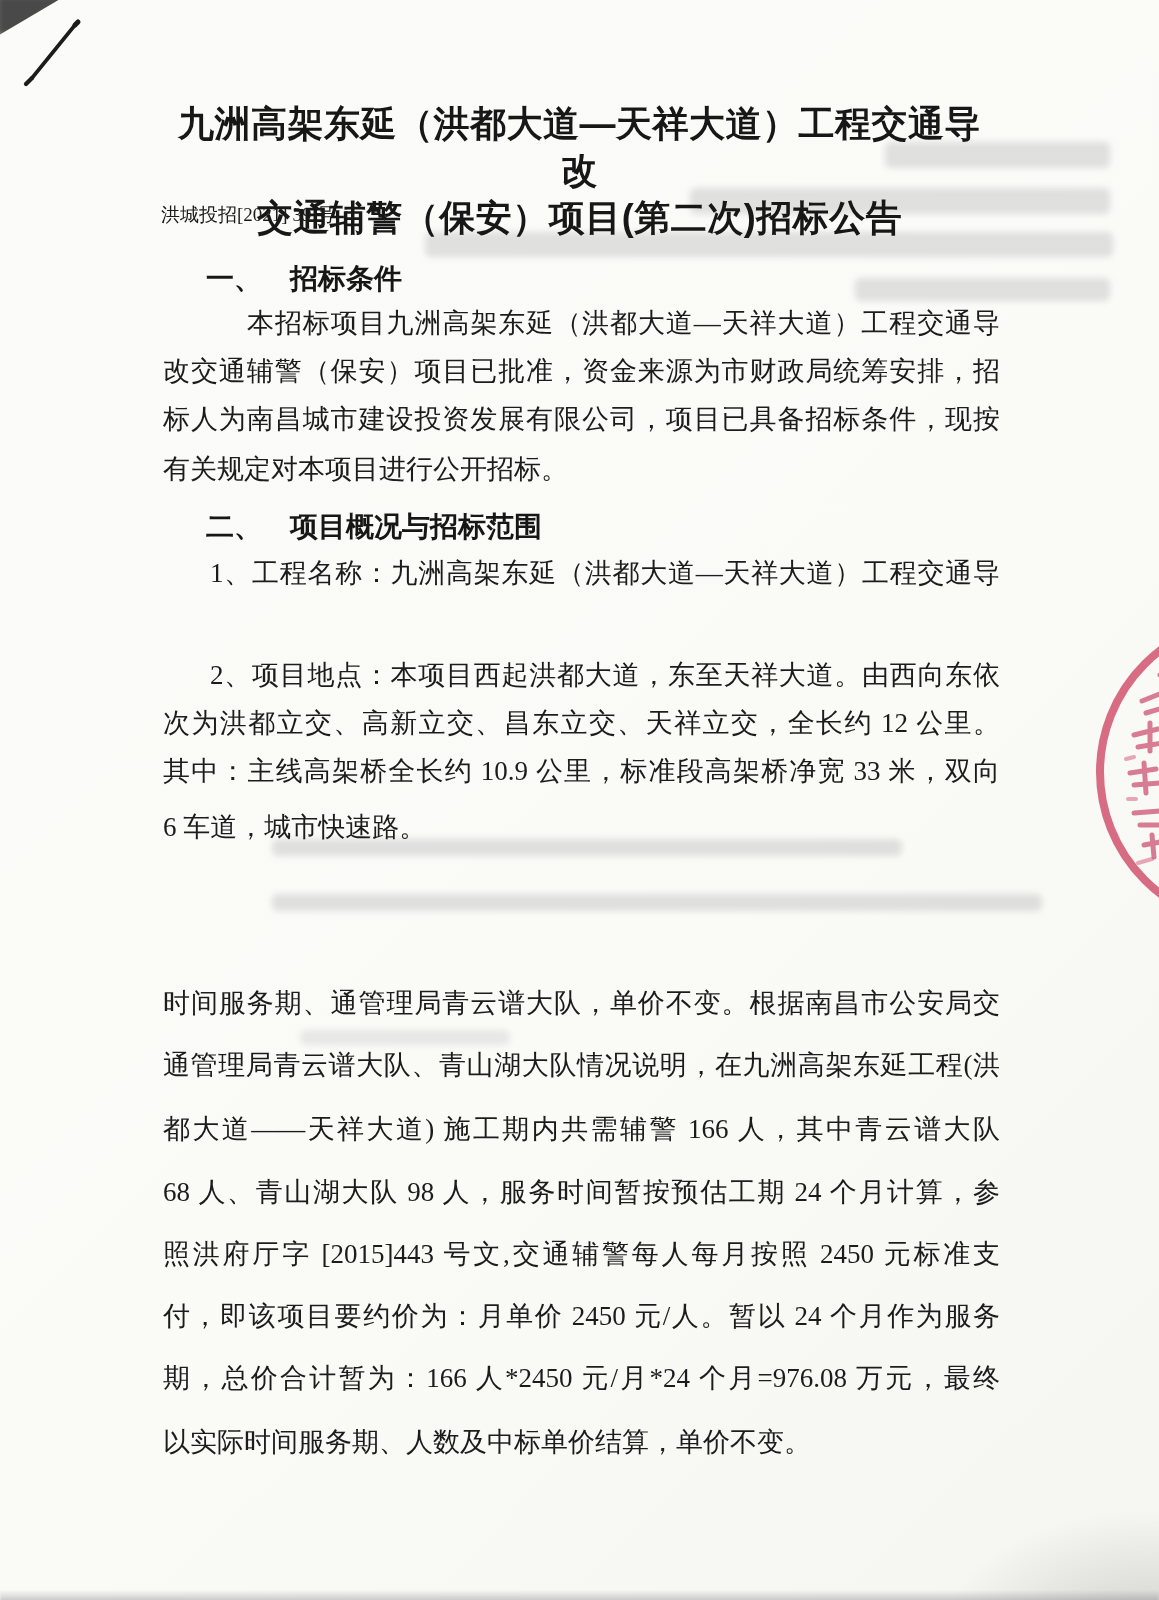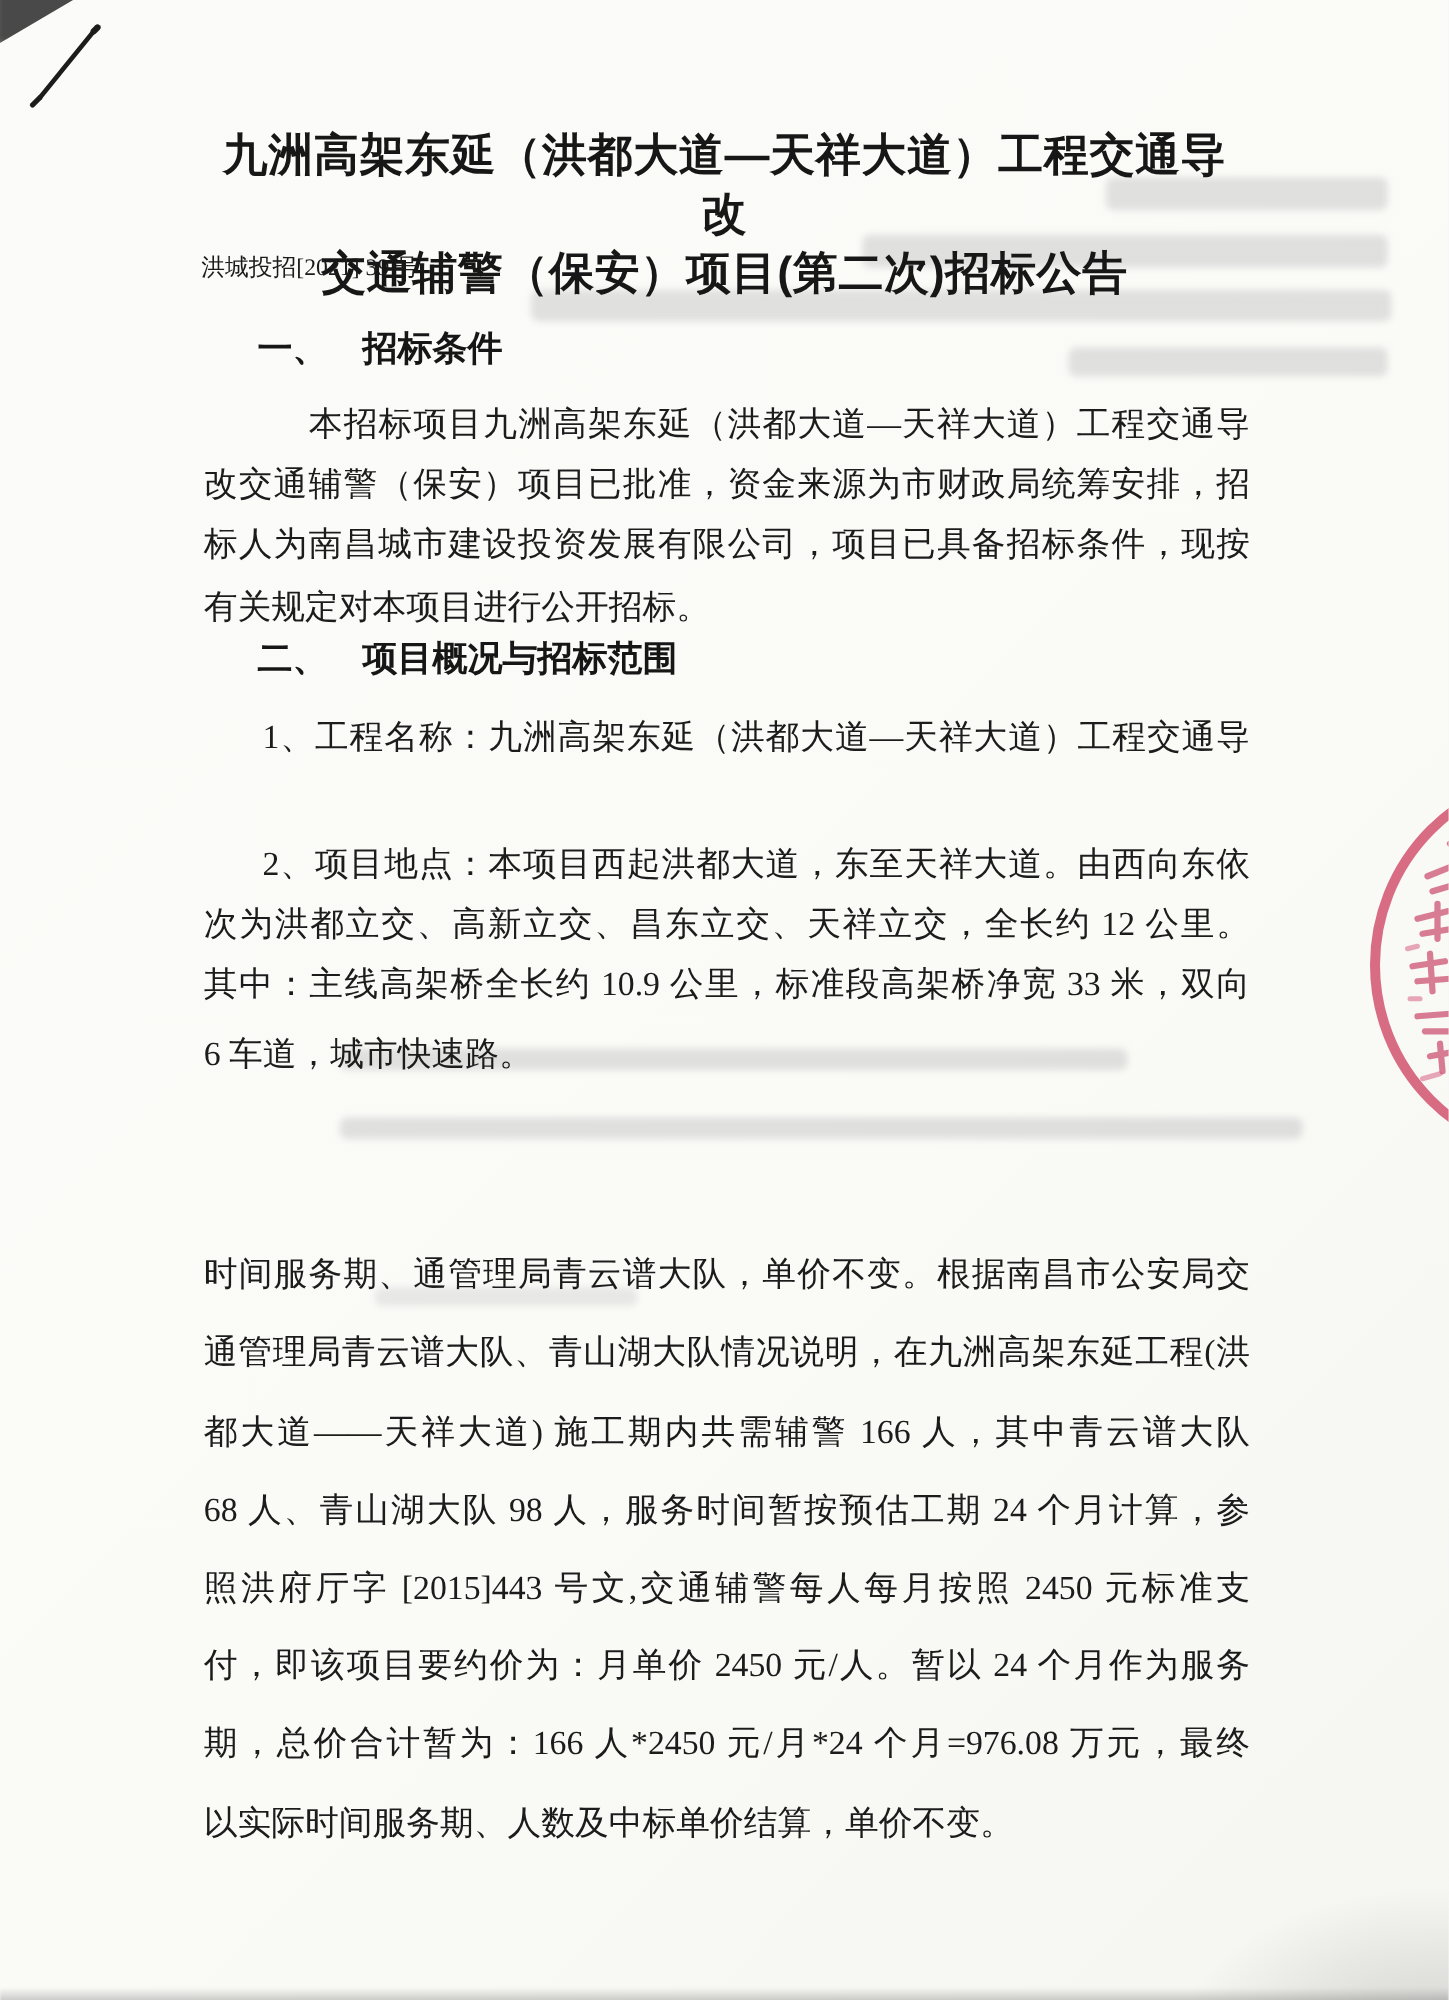--- a/index.html
+++ b/index.html
@@ -46,21 +46,20 @@
   .heading{
     position:absolute;left:163px;width:837px;
     font-size:28px;font-weight:bold;color:#161616;line-height:34px;
     font-family:"Liberation Sans","DejaVu Sans",sans-serif;
     padding-left:43px;box-sizing:border-box;
   }
   .line{
     position:absolute;left:163px;width:837px;
     font-size:27px;color:#1c1c1c;line-height:34px;
     box-sizing:border-box;
-    margin-top:16px;
   }
   .just{text-align:justify;text-align-last:justify;}
   .ind84{padding-left:84px;}
   .ind47{padding-left:47px;}
   
   .ghost{
     position:absolute;background:rgba(148,150,152,.26);
     filter:blur(3px);border-radius:6px;
   }
   

